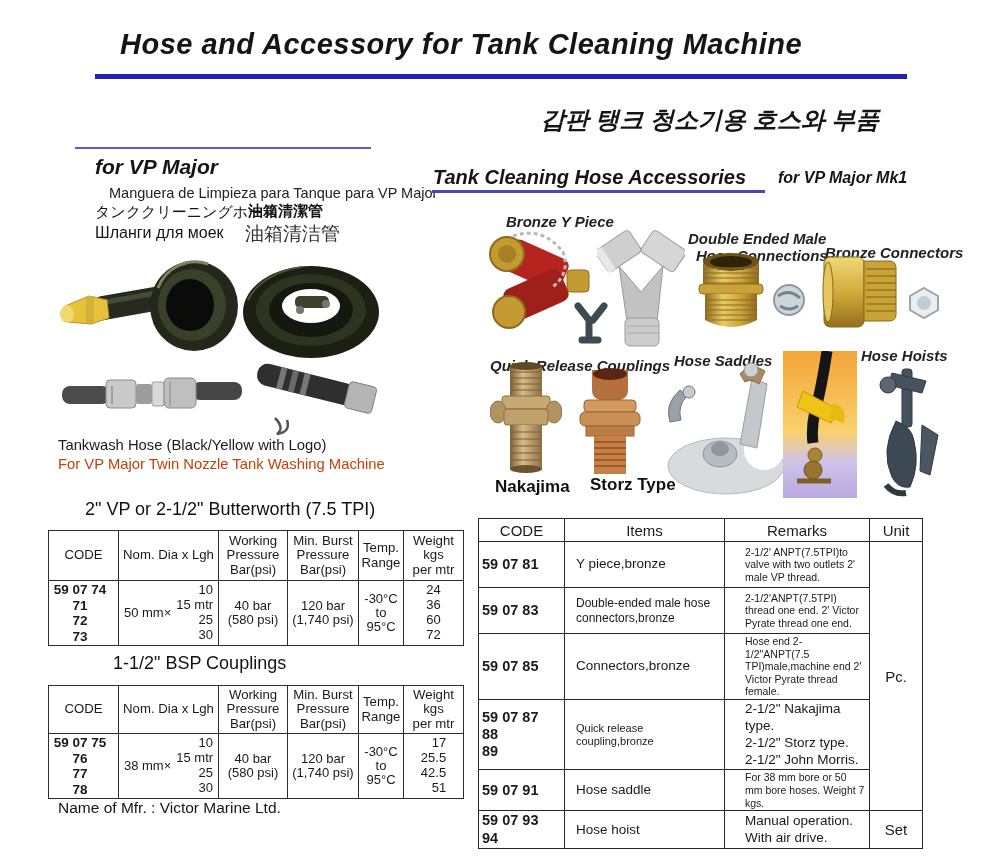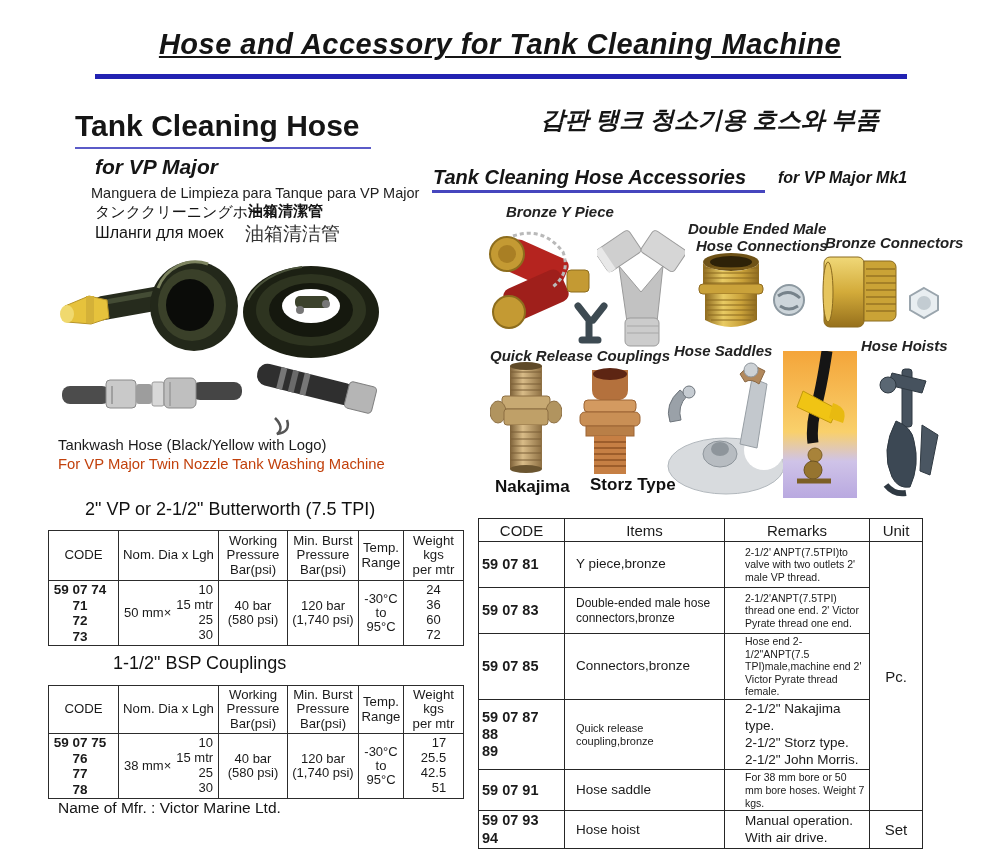--- a/index.html
+++ b/index.html
@@ -1,28 +1,28 @@
 <!DOCTYPE html>
 <html><head>
 <meta charset="utf-8">
 <style>
   html,body{margin:0;padding:0;background:#e8e8e8;}
   .page{position:relative;width:996px;height:858px;background:#ffffff;
         font-family:"Liberation Sans",sans-serif;color:#151515;overflow:hidden;}
   .abs{position:absolute;}
   .nowrap{white-space:nowrap;}
 
-  .main-title{left:120px;top:28px;width:760px;text-align:center;
-    font-size:29px;font-weight:bold;font-style:italic;letter-spacing:.5px;text-decoration:underline;}
+  .main-title{left:120px;top:28px;width:760px;text-align:left;
+    font-size:29px;font-weight:bold;font-style:italic;letter-spacing:.5px;}
   .title-rule{left:95px;top:74px;width:812px;height:5px;background:#2222b2;}
 
   .tch-heading{left:75px;top:109px;font-size:30px;font-weight:bold;}
   .tch-rule{left:75px;top:147px;width:296px;height:2px;background:#5b5bc8;}
   .tch-sub{left:95px;top:155px;font-size:21px;font-weight:bold;font-style:italic;}
-  .tch-es{left:91px;top:185px;font-size:14.5px;color:#222;}
+  .tch-es{left:109px;top:185px;font-size:14.5px;color:#222;}
   .tch-ja{left:95px;top:203px;font-size:15px;}
   .tch-zh-trad{left:248px;top:202px;font-size:15px;font-weight:bold;}
   .tch-ru{left:95px;top:224px;font-size:16px;}
   .tch-zh-simp{left:245px;top:221px;font-size:19px;color:#333;}
 
   .caption{left:58px;top:437px;font-size:14.8px;color:#1b1b1b;}
   .caption2{left:58px;top:456px;font-size:14.8px;color:#c2410c;}
 
   .tbl-title1{left:85px;top:499px;font-size:18px;color:#111;}
   .tbl-title2{left:113px;top:653px;font-size:18px;color:#111;}
@@ -47,32 +47,31 @@
   table.acc td.rem{font-size:10.5px;text-align:left;line-height:1.2;padding-left:20px;}
   table.acc td.rem.lg{font-size:13.5px;line-height:1.25;}
   table.acc td.unit{font-size:15px;text-align:center;}
 
   .ko-heading{left:470px;top:104px;width:480px;text-align:center;
     font-size:24px;font-weight:bold;font-style:italic;}
   .acc-heading{left:433px;top:166px;font-size:20px;font-weight:bold;font-style:italic;}
   .acc-rule{left:432px;top:190px;width:333px;height:3px;background:#4646be;}
   .acc-suffix{left:778px;top:169px;font-size:16px;font-weight:bold;font-style:italic;}
 
-  .lbl{position:absolute;font-style:italic;font-weight:bold;font-size:15px;color:#222;white-space:nowrap;}
+  .lbl{position:absolute;font-style:italic;font-weight:bold;font-size:15px;color:#222;white-space:nowrap;margin-top:10px;}
   .lbl-plain{position:absolute;font-weight:bold;font-size:17px;color:#111;white-space:nowrap;}
 </style>
 </head>
 <body>
 
 <div class="page">
 
   <div class="abs main-title nowrap">Hose and Accessory for Tank Cleaning Machine</div>
   <div class="abs title-rule"></div>
 
-  <div class="abs tch-heading nowrap">Tank Cleaning Hose</div>
   <div class="abs tch-rule"></div>
   <div class="abs tch-sub nowrap">for VP Major</div>
   <div class="abs tch-es nowrap">Manguera de Limpieza para Tanque para VP Major</div>
   <div class="abs tch-ja nowrap">タンククリーニングホース</div>
   <div class="abs tch-zh-trad nowrap">油箱清潔管</div>
   <div class="abs tch-ru nowrap">Шланги для моек</div>
   <div class="abs tch-zh-simp nowrap">油箱清洁管</div>
 
   <svg class="abs" style="left:55px;top:272px" width="120" height="75" viewBox="0 0 120 75">
     <g transform="rotate(-10 60 38)">

